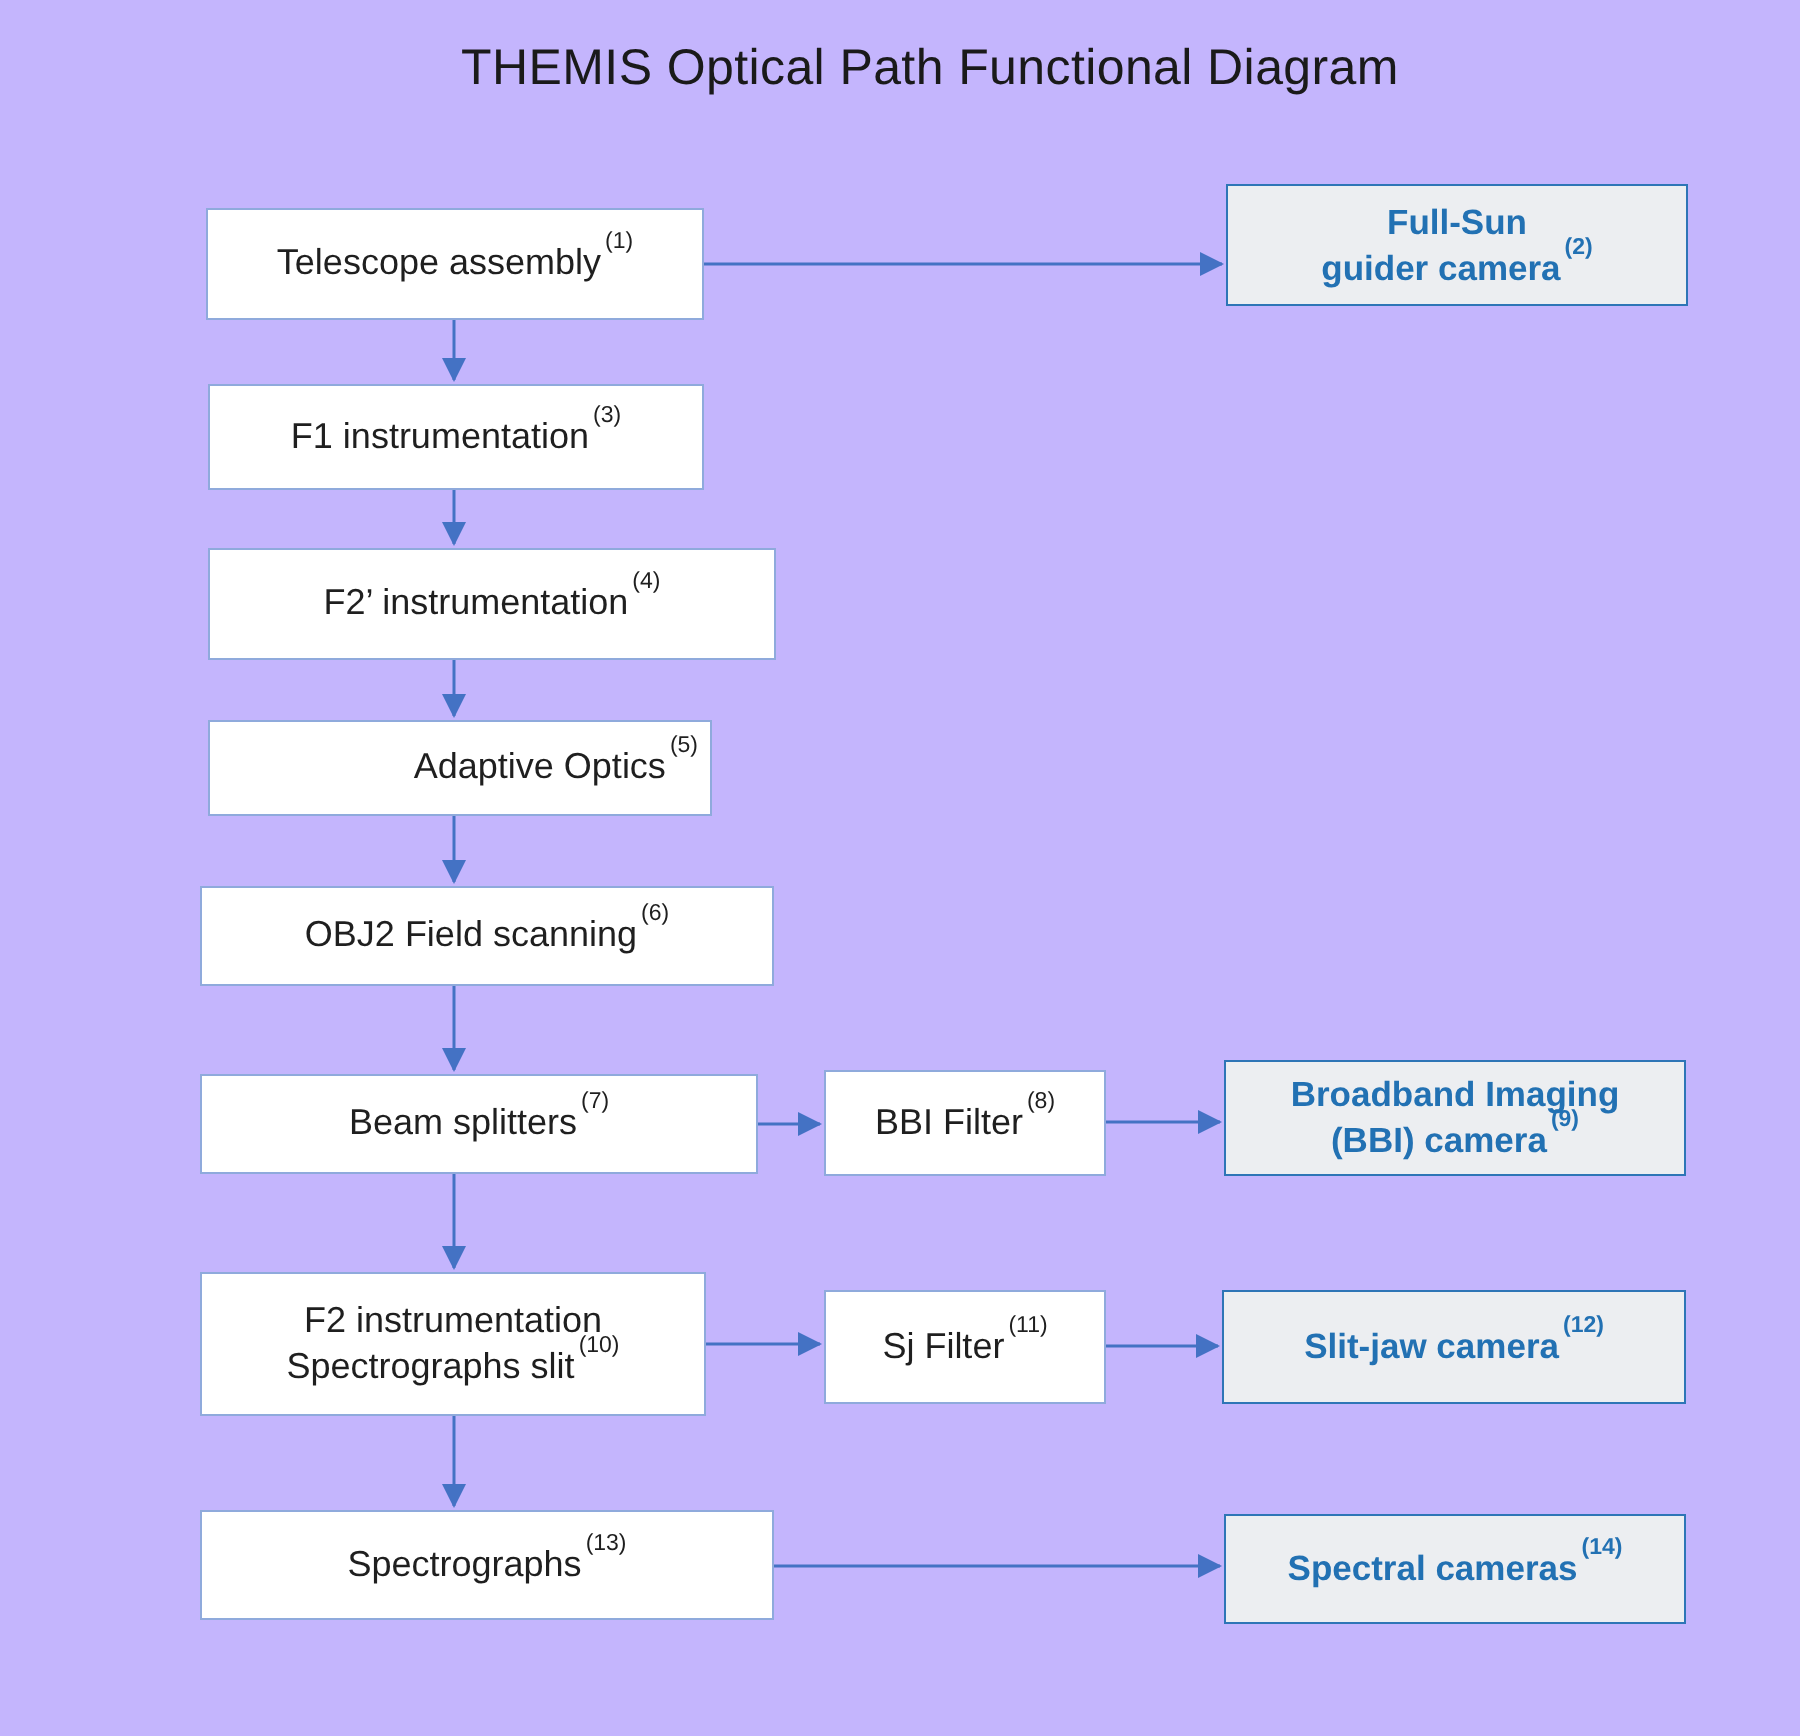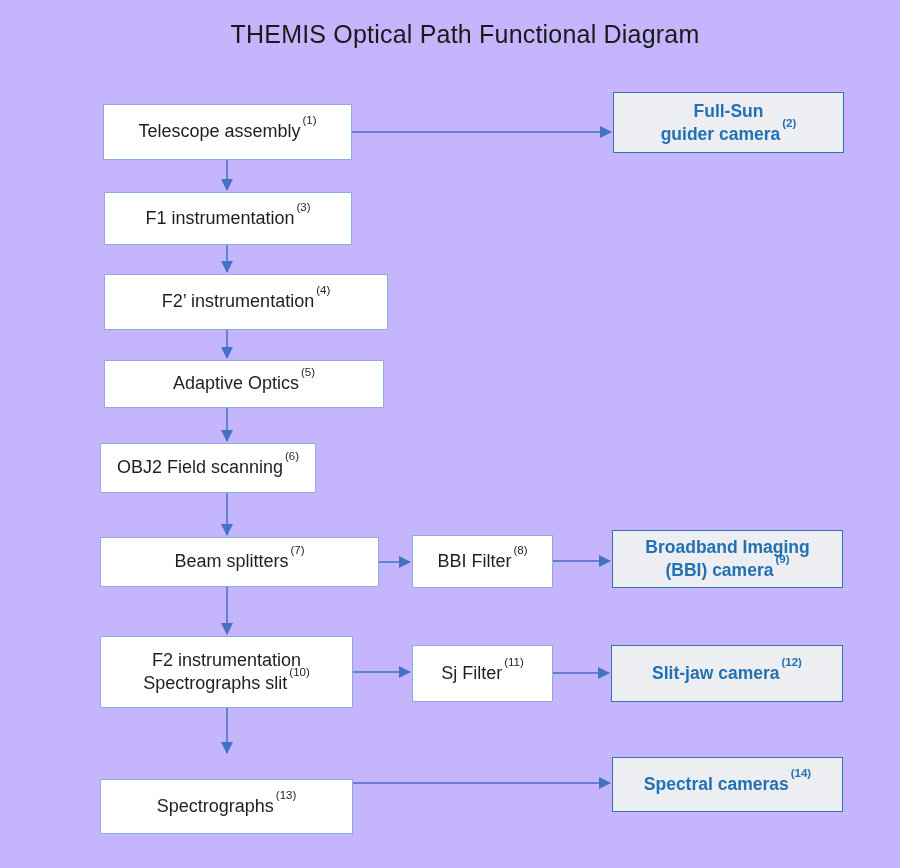--- a/index.html
+++ b/index.html
@@ -92,40 +92,40 @@
   </div>
 
   <div class="node" style="left:104px; top:192px; width:248px; height:53px;">
     <span class="lbl"><span>F1 instrumentation</span><sup>(3)</sup></span>
   </div>
 
   <div class="node" style="left:104px; top:274px; width:284px; height:56px;">
     <span class="lbl"><span>F2’ instrumentation</span><sup>(4)</sup></span>
   </div>
 
-  <div class="node" style="left:104px; top:360px; width:280px; height:48px;">
+  <div class="node" style="left:104px; top:360px; width:252px; height:48px;justify-content:flex-end;">
     <span class="lbl"><span>Adaptive Optics</span><sup>(5)</sup></span>
   </div>
 
-  <div class="node" style="left:100px; top:443px; width:216px; height:50px;">
+  <div class="node" style="left:100px; top:443px; width:287px; height:50px;">
     <span class="lbl"><span>OBJ2 Field scanning</span><sup>(6)</sup></span>
   </div>
 
   <div class="node" style="left:100px; top:537px; width:279px; height:50px;">
     <span class="lbl"><span>Beam splitters</span><sup>(7)</sup></span>
   </div>
 
   <div class="node" style="left:100px; top:636px; width:253px; height:72px;">
     <span class="lbl">
       <span>F2 instrumentation</span><br>
       <span>Spectrographs slit</span><sup>(10)</sup>
     </span>
   </div>
 
-  <div class="node" style="left:100px; top:755px; width:253px; height:55px;margin-top:24px;">
+  <div class="node" style="left:100px; top:755px; width:287px; height:55px;">
     <span class="lbl"><span>Spectrographs</span><sup>(13)</sup></span>
   </div>
 
   <div class="node" style="left:412px; top:535px; width:141px; height:53px;">
     <span class="lbl"><span>BBI Filter</span><sup>(8)</sup></span>
   </div>
 
   <div class="node" style="left:412px; top:645px; width:141px; height:57px;">
     <span class="lbl"><span>Sj Filter</span><sup>(11)</sup></span>
   </div>

